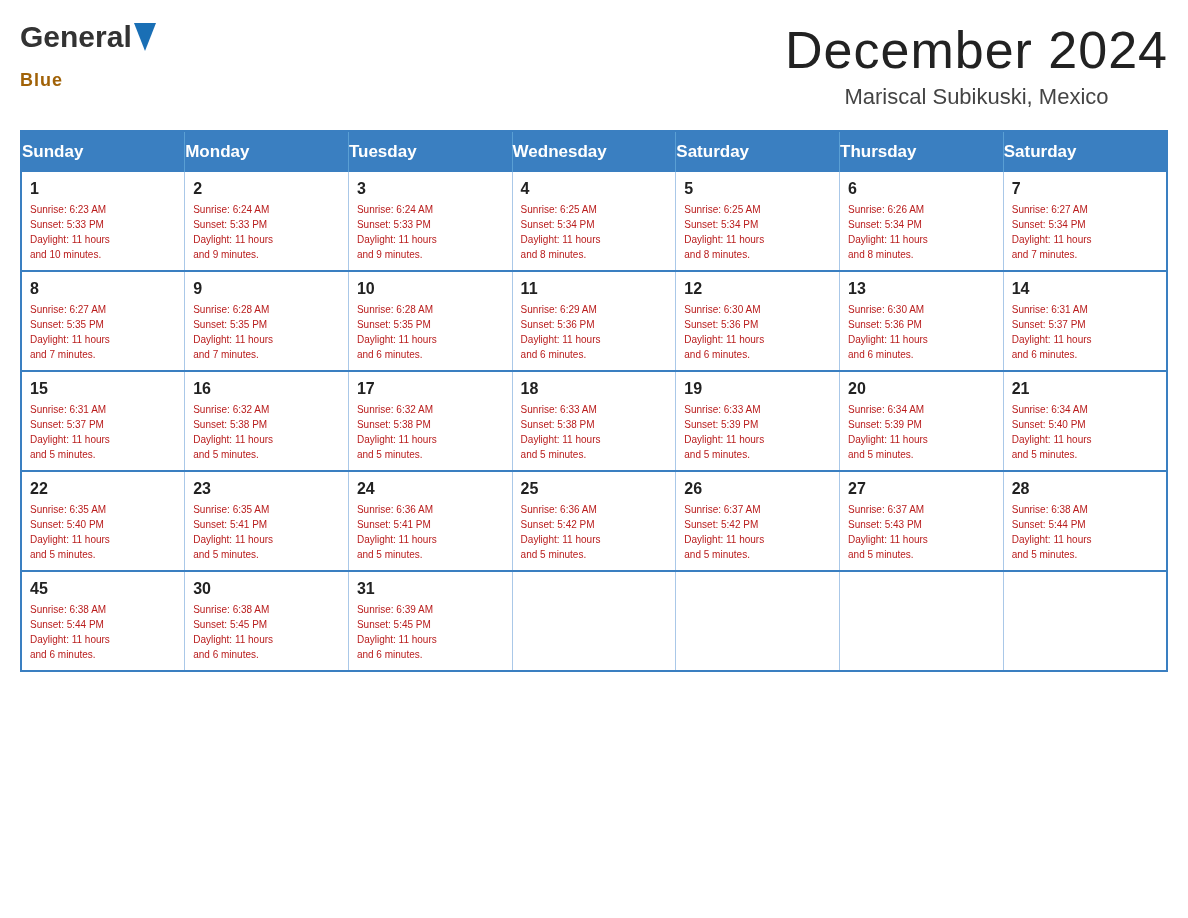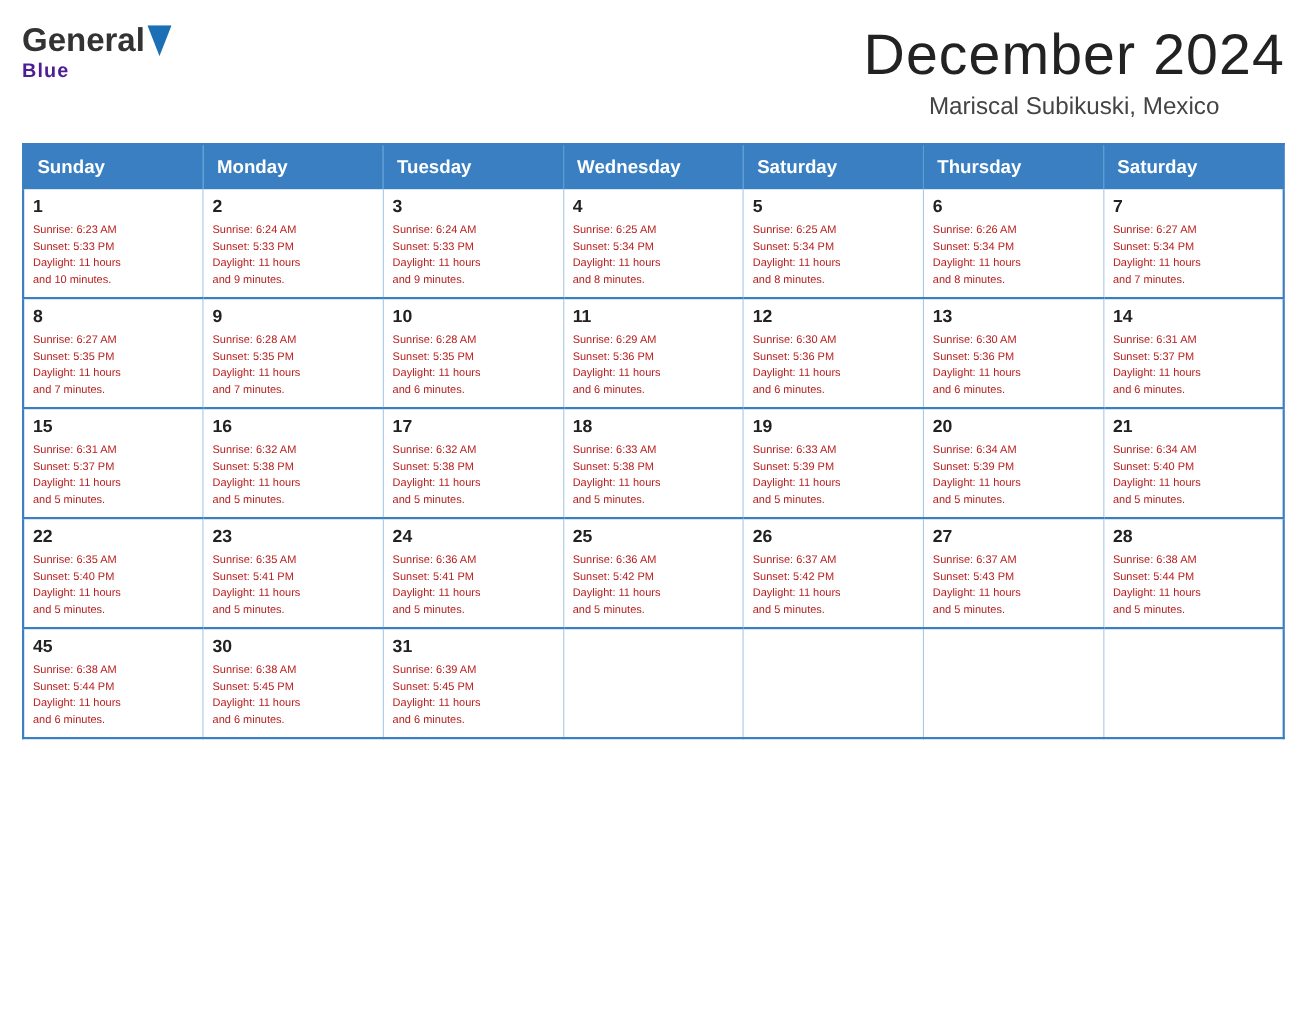--- a/index.html
+++ b/index.html
@@ -15,24 +15,24 @@
       justify-content: space-between;
       align-items: flex-start;
       margin-bottom: 20px;
     }
     .logo {
       display: flex;
       flex-direction: column;
       align-items: flex-start;
     }
     .logo-line {
-      color: #4c1d95;
+      color: #a16207;
       font-size: 18px;
       font-weight: bold;
-      margin-top: 0;
+      margin-top: 16px;
       letter-spacing: 1px;
     }
     .title-block {
       text-align: center;
     }
     .month-title {
       font-size: 52px;
       font-weight: normal;
       color: #222;
       letter-spacing: 1px;
@@ -45,21 +45,21 @@
     .calendar {
       width: 100%;
       border-collapse: collapse;
       border: 2px solid #3a7fc1;
     }
     .calendar th {
       background-color: #3a7fc1;
       color: #fff;
       font-size: 17px;
       font-weight: bold;
-      padding: 10px 12px;
+      padding: 10px 0;
       text-align: left;
       border-right: 1px solid #5a9fd4;
     }
     .calendar th:last-child {
       border-right: none;
     }
     .calendar td {
       vertical-align: top;
       border-right: 1px solid #aac8e8;
       border-bottom: 2px solid #3a7fc1;

